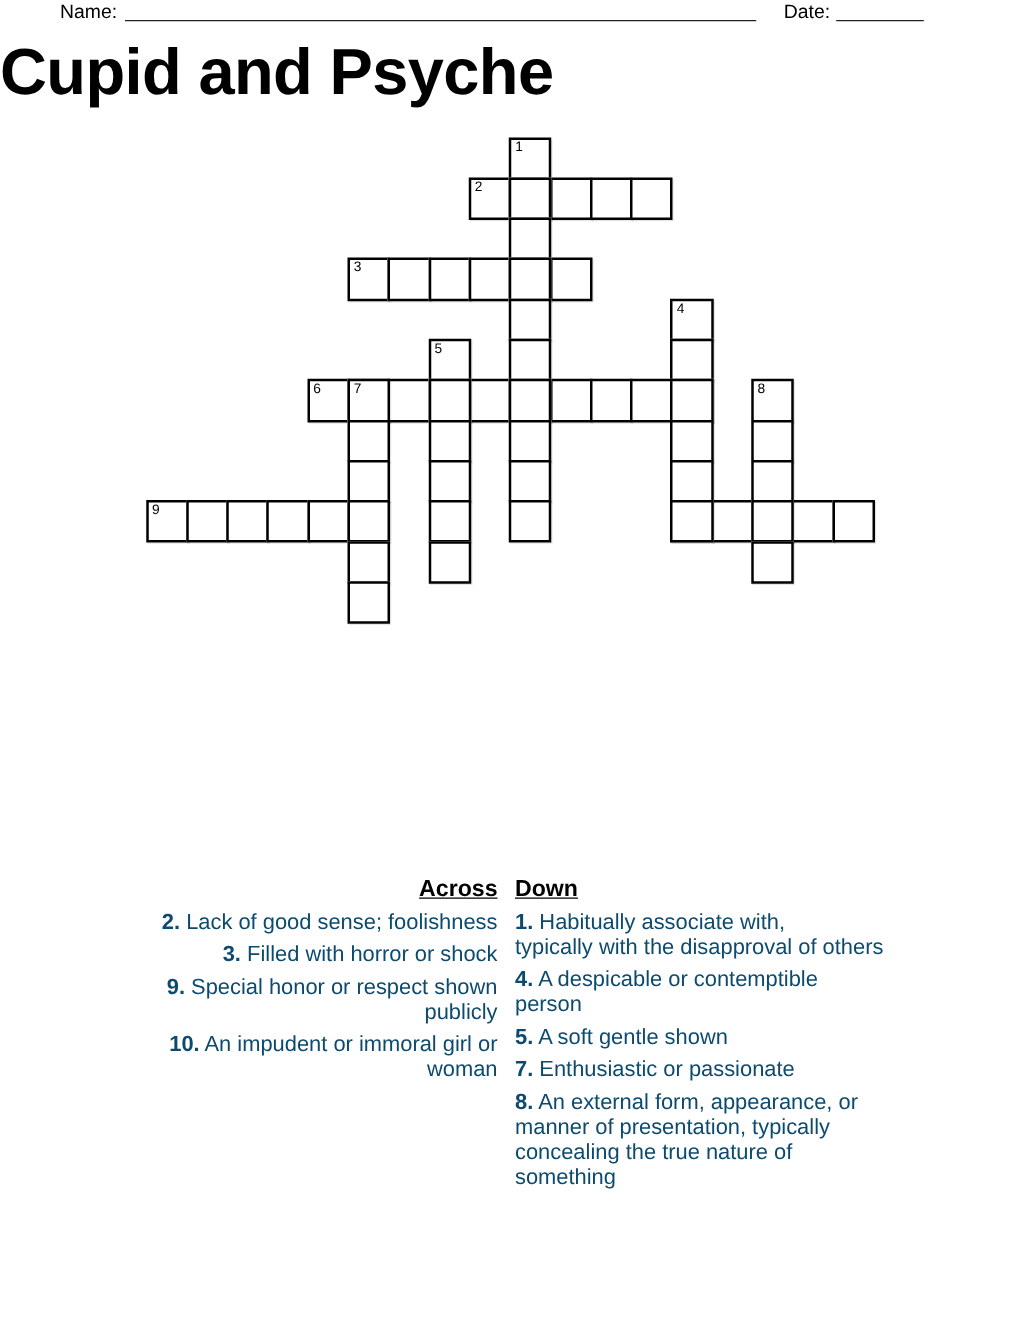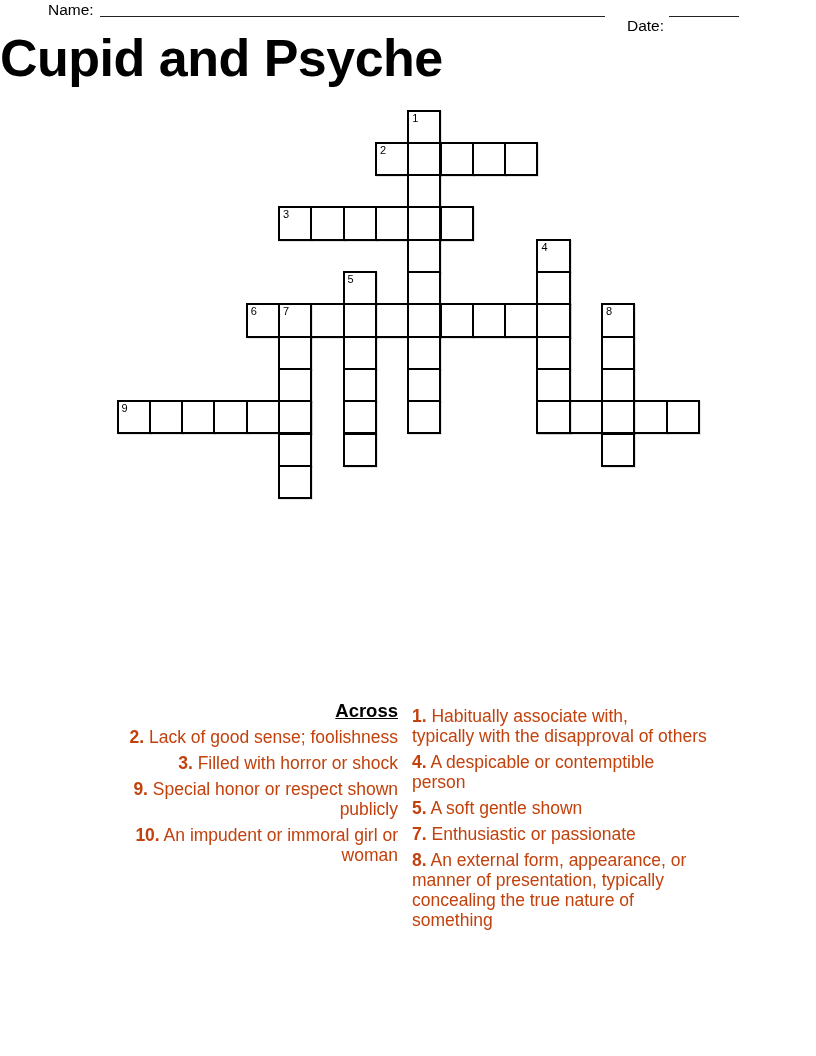--- a/index.html
+++ b/index.html
@@ -17,21 +17,21 @@
   }
   
   .hdr-label{
     position:absolute;
     top:1px;
     font-size:15.5px;
     line-height:18px;
     color:#000;
   }
   #name-label{ left:48px; }
-  #date-label{ left:627px;margin-top:16px; }
+  #date-label{ left:627px; }
   .write-line{
     position:absolute;
     top:2px;
     height:14px;
     border-bottom:1.6px solid #222;
   }
   #name-line{ left:100px; width:505px; }
   #date-line{ left:669px; width:70px; }
 
   
@@ -77,21 +77,21 @@
     font-size:18.5px;
     line-height:21px;
     font-weight:700;
     text-decoration:underline;
     color:#000;
   }
   .clue{
     margin:6px 0 0 0;
     font-size:17.5px;
     line-height:20px;
-    color:#c2410c;
+    color:#0c4a6e;
   }
   .clue-num{ font-weight:700; }
   .clue-text{ white-space:pre-line; }
 </style>
 </head>
 <body>
 
 <div id="page">
 
   <span id="name-label" class="hdr-label">Name:</span>
@@ -193,20 +193,21 @@
     <h3 class="clues-header">Across</h3>
     <p class="clue"><span class="clue-num">2.</span> <span class="clue-text">Lack of good sense; foolishness</span></p>
     <p class="clue"><span class="clue-num">3.</span> <span class="clue-text">Filled with horror or shock</span></p>
     <p class="clue"><span class="clue-num">9.</span> <span class="clue-text">Special honor or respect shown
 publicly</span></p>
     <p class="clue"><span class="clue-num">10.</span> <span class="clue-text">An impudent or immoral girl or
 woman</span></p>
   </div>
 
   <div id="down-col" class="clues-col">
+    <h3 class="clues-header">Down</h3>
     <p class="clue"><span class="clue-num">1.</span> <span class="clue-text">Habitually associate with,
 typically with the disapproval of others</span></p>
     <p class="clue"><span class="clue-num">4.</span> <span class="clue-text">A despicable or contemptible
 person</span></p>
     <p class="clue"><span class="clue-num">5.</span> <span class="clue-text">A soft gentle shown</span></p>
     <p class="clue"><span class="clue-num">7.</span> <span class="clue-text">Enthusiastic or passionate</span></p>
     <p class="clue"><span class="clue-num">8.</span> <span class="clue-text">An external form, appearance, or
 manner of presentation, typically
 concealing the true nature of
 something</span></p>

